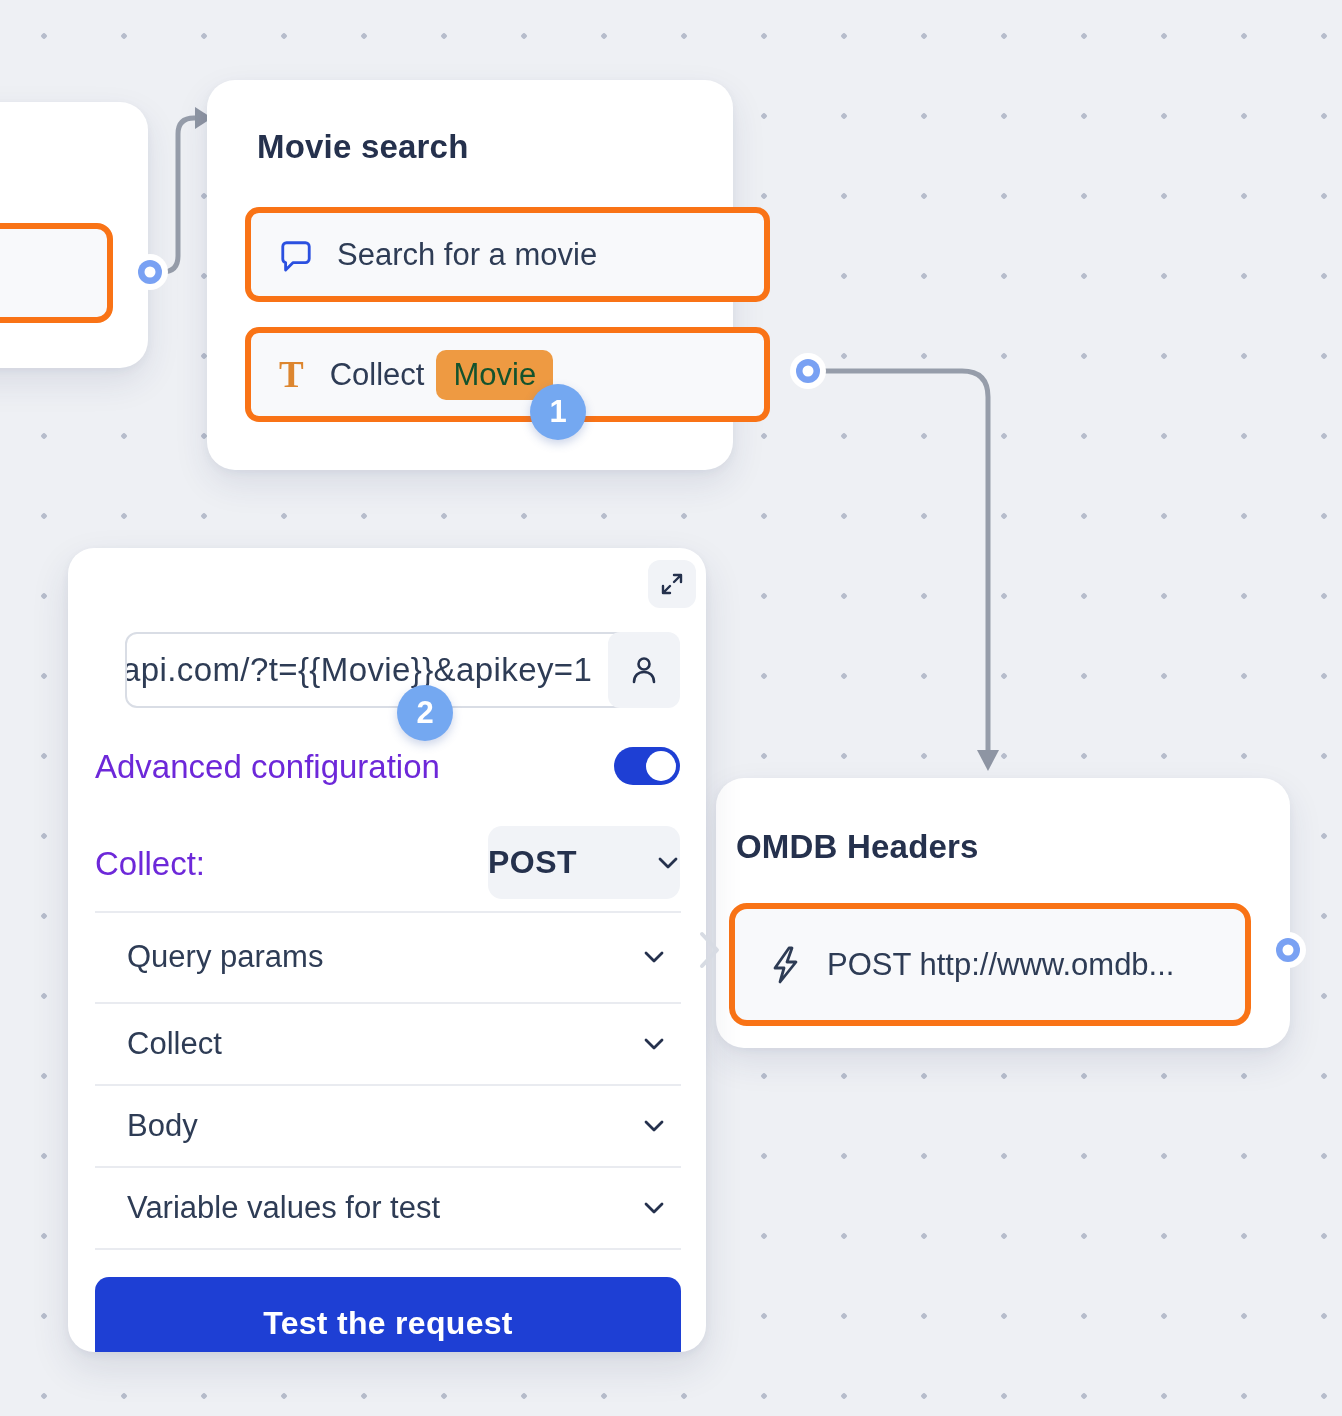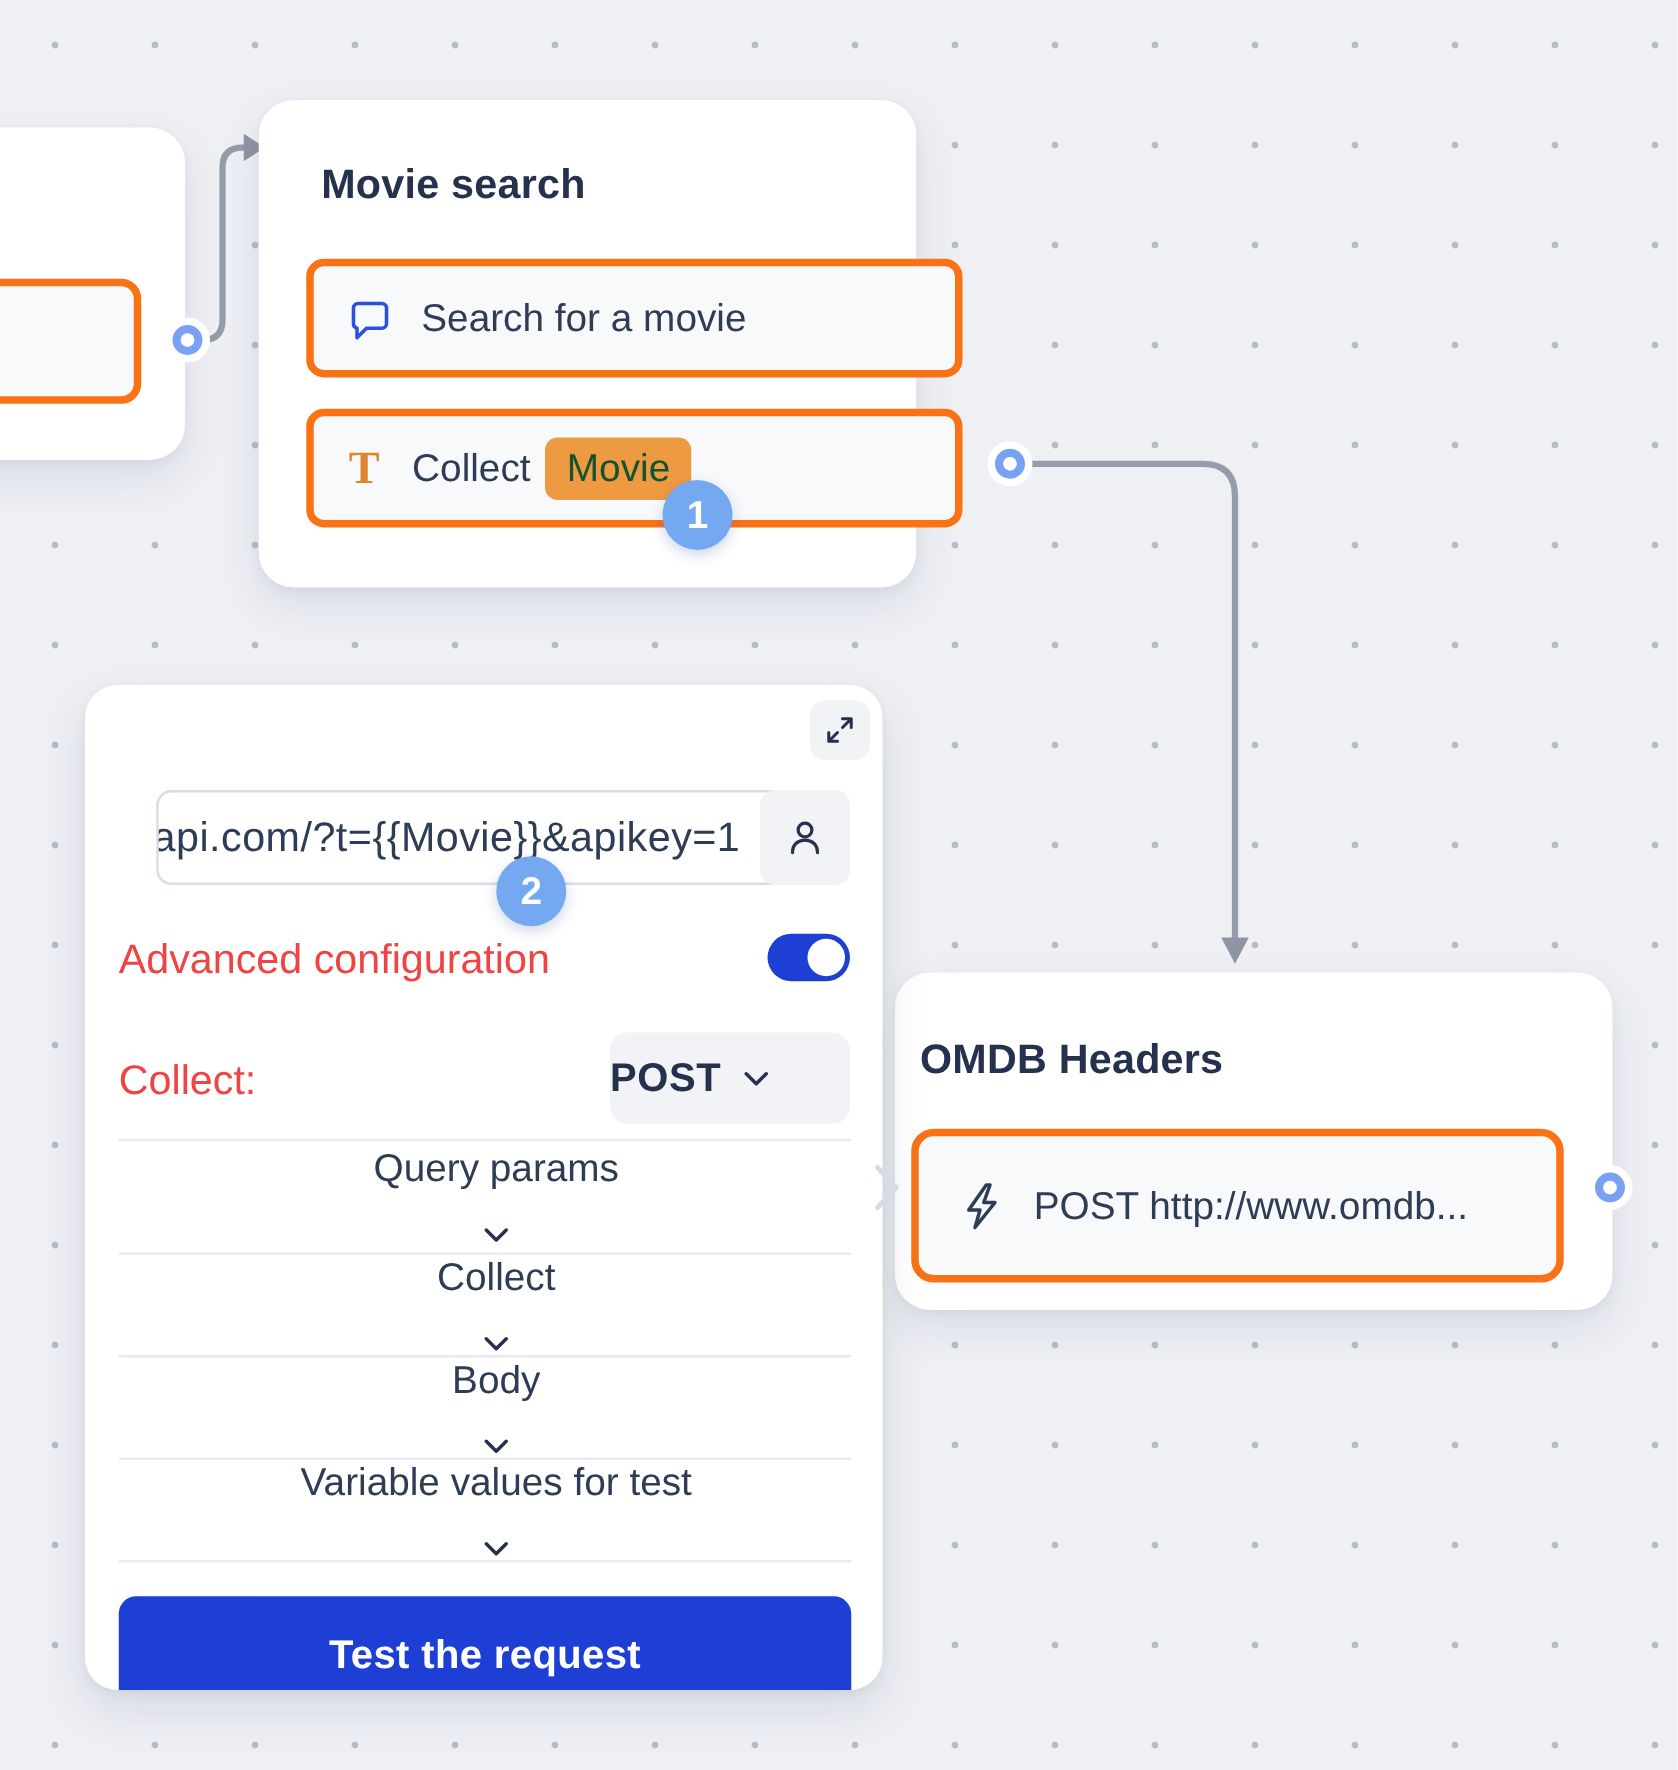--- a/index.html
+++ b/index.html
@@ -48,39 +48,39 @@
     display:flex;align-items:center;justify-content:center;
   }
   .url-input{
     position:absolute;left:27px;top:84px;width:505px;height:76px;box-sizing:border-box;
     background:#ffffff;border:2px solid #d9dde5;border-radius:12px;
     display:flex;align-items:center;overflow:hidden;padding-left:14px;margin-left:30px;
   }
   .url-input .url-text{
     font-size:33px;color:#2e3c55;white-space:nowrap;margin-left:-19px;letter-spacing:.4px;
   }
-  .row-label{font-size:33px;color:#ef4444;}
+  .row-label{font-size:33px;color:#6d28d9;}
   .toggle{
     position:absolute;left:546px;top:199px;width:66px;height:38px;border-radius:19px;
     background:#1e3fd4;
   }
   .toggle .knob{
     position:absolute;right:4px;top:4px;width:30px;height:30px;border-radius:50%;background:#ffffff;
   }
   .select-btn{
     position:absolute;left:420px;top:278px;width:192px;height:73px;
     background:#f1f3f7;border-radius:14px;
-    display:flex;align-items:center;justify-content:flex-start;gap:16px;
+    display:flex;align-items:center;justify-content:space-between;gap:16px;
   }
   .select-btn .sel-val{font-size:32px;font-weight:700;color:#25314d;letter-spacing:.5px;}
   .divider{position:absolute;left:27px;width:586px;height:2px;background:#e9ebf0;}
   .section-row{
     position:absolute;left:27px;width:586px;height:80px;
     display:flex;align-items:center;justify-content:space-between;
-    padding:0 14px 0 32px;box-sizing:border-box;cursor:pointer;flex-direction:column;
+    padding:0 14px 0 32px;box-sizing:border-box;cursor:pointer;
   }
   .section-row .sec-label{font-size:31px;color:#2e3c55;}
   .primary-btn{
     position:absolute;left:27px;top:729px;width:586px;height:92px;
     background:#1e3fd4;border:none;border-radius:14px;color:#ffffff;
     font-size:32px;font-weight:700;font-family:inherit;letter-spacing:.3px;cursor:pointer;
   }
 
   
   .num-badge{

